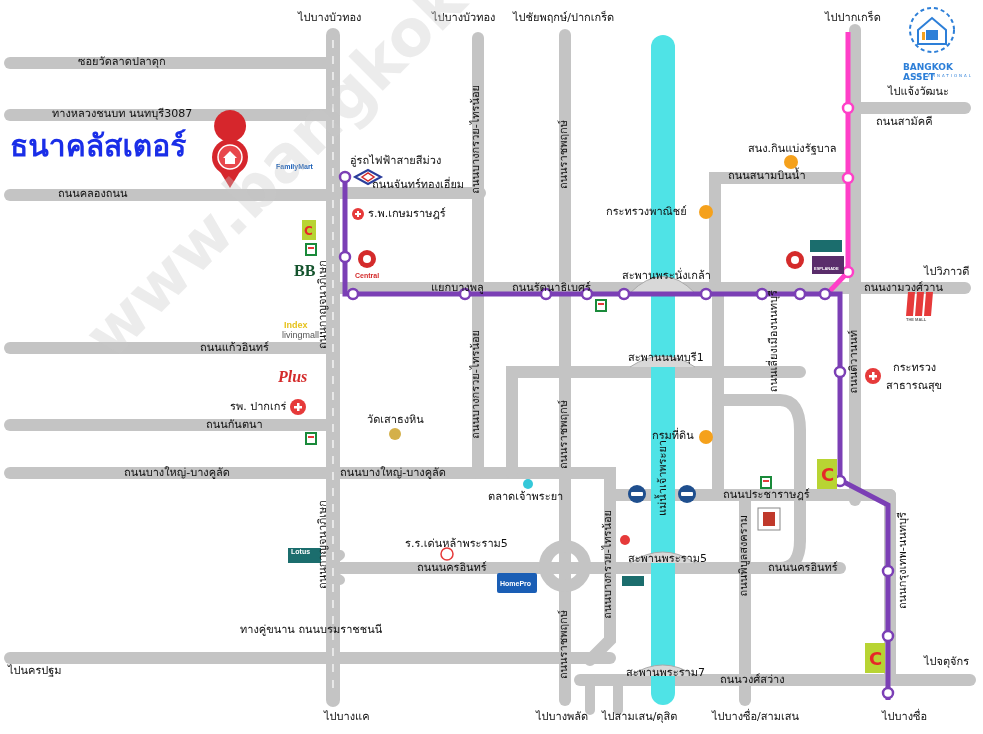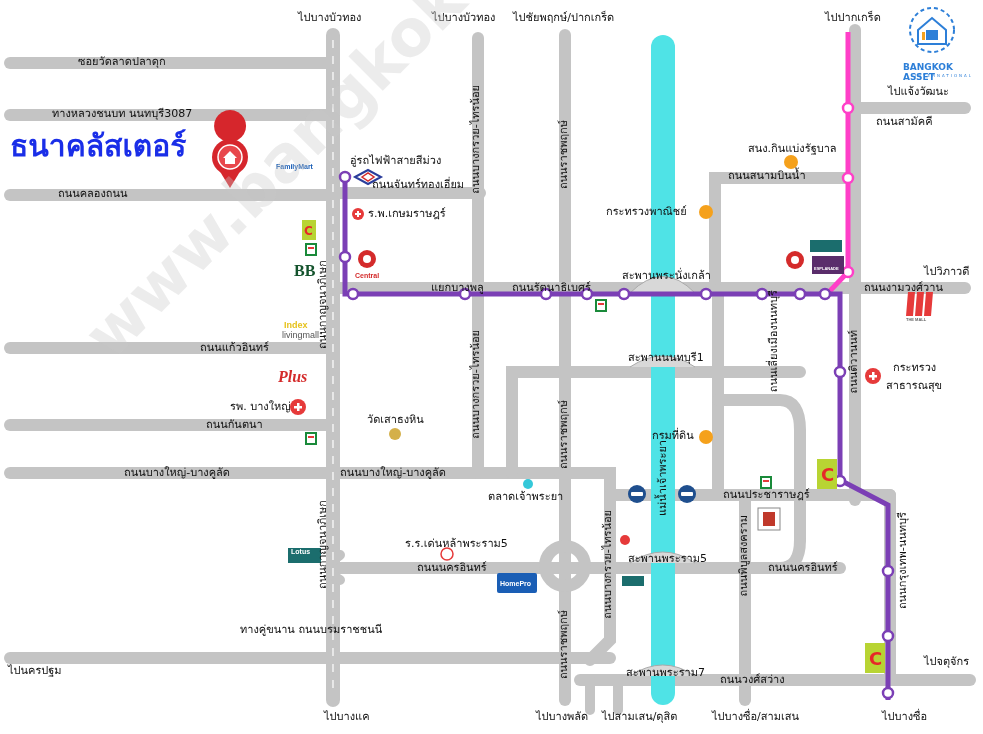--- a/index.html
+++ b/index.html
@@ -266,21 +266,21 @@
 
 
 <div class="lbl" style="left:622px;top:270px;">สะพานพระนั่งเกล้า</div>
 <div class="lbl" style="left:628px;top:352px;">สะพานนนทบุรี1</div>
 <div class="lbl" style="left:628px;top:553px;">สะพานพระราม5</div>
 <div class="lbl" style="left:626px;top:667px;">สะพานพระราม7</div>
 
 
 <div class="lbl" style="left:350px;top:155px;">อู่รถไฟฟ้าสายสีม่วง</div>
 <div class="lbl" style="left:368px;top:208px;">ร.พ.เกษมราษฎร์</div>
-<div class="lbl" style="left:230px;top:401px;">รพ. บางใหญ่</div>
+<div class="lbl" style="left:230px;top:401px;">รพ. ปากเกร่</div>
 <div class="lbl" style="left:606px;top:206px;">กระทรวงพาณิชย์</div>
 <div class="lbl" style="left:748px;top:143px;">สนง.กินแบ่งรัฐบาล</div>
 <div class="lbl" style="left:893px;top:362px;">กระทรวง</div>
 <div class="lbl" style="left:886px;top:380px;">สาธารณสุข</div>
 <div class="lbl" style="left:367px;top:414px;">วัดเสาธงหิน</div>
 <div class="lbl" style="left:652px;top:430px;">กรมที่ดิน</div>
 <div class="lbl" style="left:488px;top:491px;">ตลาดเจ้าพระยา</div>
 <div class="lbl" style="left:405px;top:538px;">ร.ร.เด่นหล้าพระราม5</div>
 
 

